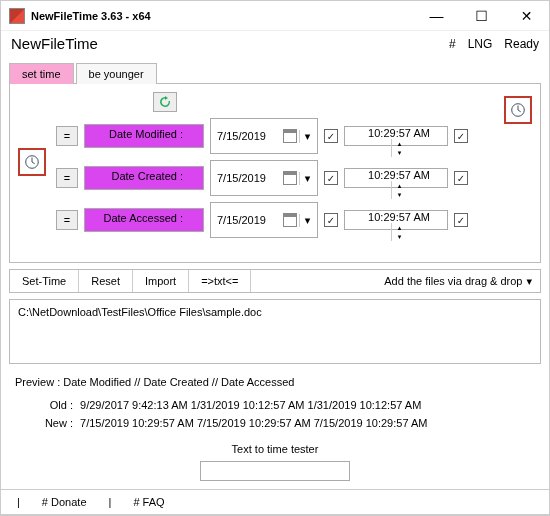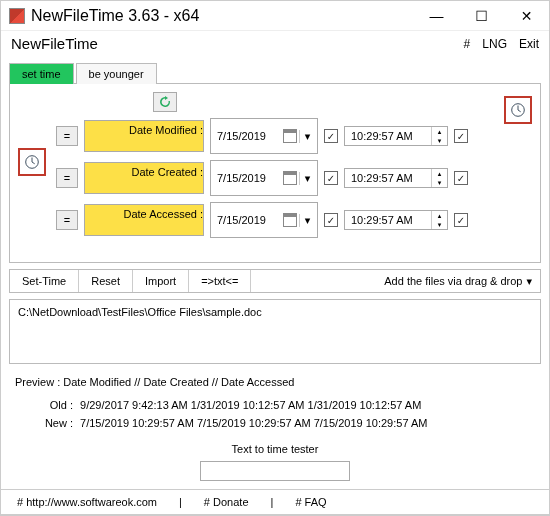--- a/index.html
+++ b/index.html
@@ -1,46 +1,46 @@
 <!DOCTYPE html>
 <html><head>
 <meta charset="utf-8">
 <style>
 * { box-sizing: border-box; margin: 0; padding: 0; }
 body { font-family: "Segoe UI", Tahoma, sans-serif; font-size: 11px; background: #fff; }
 .window { width: 550px; height: 516px; border: 1px solid #ccc; display: flex; flex-direction: column; background: #fff; }
 .titlebar { display: flex; align-items: center; height: 30px; padding: 0 0 0 8px; border-bottom: 1px solid #eee; }
 .titlebar .app-icon { width: 16px; height: 16px; margin-right: 6px; background: linear-gradient(135deg, #c0392b 50%, #e74c3c 50%); border: 1px solid #888; }
-.titlebar .title { flex: 1; font-size: 16px; }
+.titlebar .title { flex: 1; font-size: 11px; font-weight: bold; }
 .winbtn { width: 45px; height: 30px; display: flex; align-items: center; justify-content: center; font-size: 14px; }
 .menubar { display: flex; align-items: center; padding: 4px 10px; }
 .menu-left { flex: 1; font-size: 15px; }
 .menu-right { display: flex; gap: 12px; font-size: 12px; }
 .tabs-area { padding: 6px 8px 0 8px; }
 .tabs { display: flex; border-bottom: 1px solid #bbb; }
 .tab { padding: 4px 12px; border: 1px solid #bbb; border-bottom: none; margin-right: 2px; background: #f7f7f7; position: relative; top: 1px; }
-.tab.active { background: #22c55e; }
+.tab.active { background: #f9a8d4; }
 .tab-panel { border: 1px solid #bbb; border-top: none; padding: 8px 10px 18px 10px; }
 .panel-inner { position: relative; }
 .refresh-row { display: flex; justify-content: center; margin-bottom: 6px; margin-left: -220px; }
 .btn-small { width: 24px; height: 20px; border: 1px solid #aaa; background: #eee; display: flex; align-items: center; justify-content: center; font-size: 11px; }
 .overlay-right { position: absolute; right: -2px; top: 4px; width: 28px; height: 28px; border: 2px solid #c0392b; background: #fff; display: flex; align-items: center; justify-content: center; }
 .overlay-right svg { width: 18px; height: 18px; }
 .overlay-left { position: absolute; left: -2px; top: 56px; width: 28px; height: 28px; border: 2px solid #c0392b; background: #fff; display: flex; align-items: center; justify-content: center; }
 .overlay-left svg { width: 18px; height: 18px; }
 .field-row { display: flex; align-items: center; gap: 6px; margin-bottom: 6px; margin-left: 36px; }
 .eq-btn { width: 22px; height: 20px; border: 1px solid #aaa; background: #eee; text-align: center; line-height: 18px; }
-.field-label { width: 120px; text-align: right; border: 1px solid #aaa; background: #fde047; height: 32px; line-height: 18px; padding-right: 0; }
+.field-label { width: 120px; text-align: right; border: 1px solid #aaa; background: #d946ef; height: 24px; line-height: 18px; padding-right: 20px; }
 .date-input { width: 108px; height: 36px; border: 1px solid #aaa; display: flex; align-items: center; padding: 0 2px 0 6px; }
 .date-input .di-text { flex: 1; }
 .caret { width: 16px; text-align: center; border-left: 1px solid #ccc; }
 .cal-icon { width: 14px; height: 14px; border: 1px solid #888; margin-right: 2px; position: relative; }
 .cal-icon::before { content: ""; position: absolute; top: 0; left: 0; right: 0; height: 3px; background: #888; }
 .cb { width: 14px; height: 14px; border: 1px solid #666; display: flex; align-items: center; justify-content: center; font-size: 10px; color: #222; }
-.time-input { width: 104px; height: 20px; border: 1px solid #aaa; display: flex; align-items: center; padding-left: 6px; }
+.time-input { width: 104px; height: 20px; border: 1px solid #aaa; display: flex; align-items: center; padding-left: 6px; flex-direction: column; }
 .spinner { width: 16px; display: flex; flex-direction: column; }
 .spinner span { height: 9px; border-left: 1px solid #ccc; text-align: center; font-size: 7px; line-height: 9px; }
 .toolbar { display: flex; align-items: center; border: 1px solid #bbb; height: 26px; margin: 6px 8px 4px 8px; }
 .toolbar .tbtn { padding: 0 12px; border-right: 1px solid #ccc; height: 100%; display: flex; align-items: center; }
 .toolbar .spacer { flex: 1; }
 .toolbar .drop { padding: 0 8px; display: flex; align-items: center; gap: 4px; }
 .filelist { border: 1px solid #bbb; margin: 2px 8px 8px 8px; height: 68px; padding: 6px 8px; overflow: hidden; }
 .filelist div { white-space: nowrap; }
 .preview-hdr { padding: 4px 14px; }
 .preview-vals { padding: 4px 20px 6px 32px; line-height: 1.7; }
@@ -63,21 +63,21 @@
     <div class="winbtn">—</div>
     <div class="winbtn">☐</div>
     <div class="winbtn">✕</div>
   </div>
 
   <div class="menubar">
     <div class="menu-left">NewFileTime</div>
     <div class="menu-right">
       <span>#</span>
       <span>LNG</span>
-      <span>Exit</span>
+      <span>Ready</span>
     </div>
   </div>
 
   <div class="tabs-area">
     <div class="tabs">
       <div class="tab active">set time</div>
       <div class="tab">be younger</div>
     </div>
     <div class="tab-panel">
       <div class="panel-inner">
@@ -182,20 +182,19 @@
     <div class="row"><span class="lbl">Old :</span> <span>9/29/2017 9:42:13 AM   1/31/2019 10:12:57 AM  1/31/2019 10:12:57 AM</span></div>
     <div class="row"><span class="lbl">New :</span> <span>7/15/2019 10:29:57 AM  7/15/2019 10:29:57 AM  7/15/2019 10:29:57 AM</span></div>
   </div>
 
   <div class="texttester">
     <span>Text to time tester</span>
     <input type="text" style="">
   </div>
 
   <div class="linkbar">
-    <span># http://www.softwareok.com</span>
     <span>|</span>
     <span># Donate</span>
     <span>|</span>
     <span># FAQ</span>
   </div>
 
 </div>
 
 </body></html>

